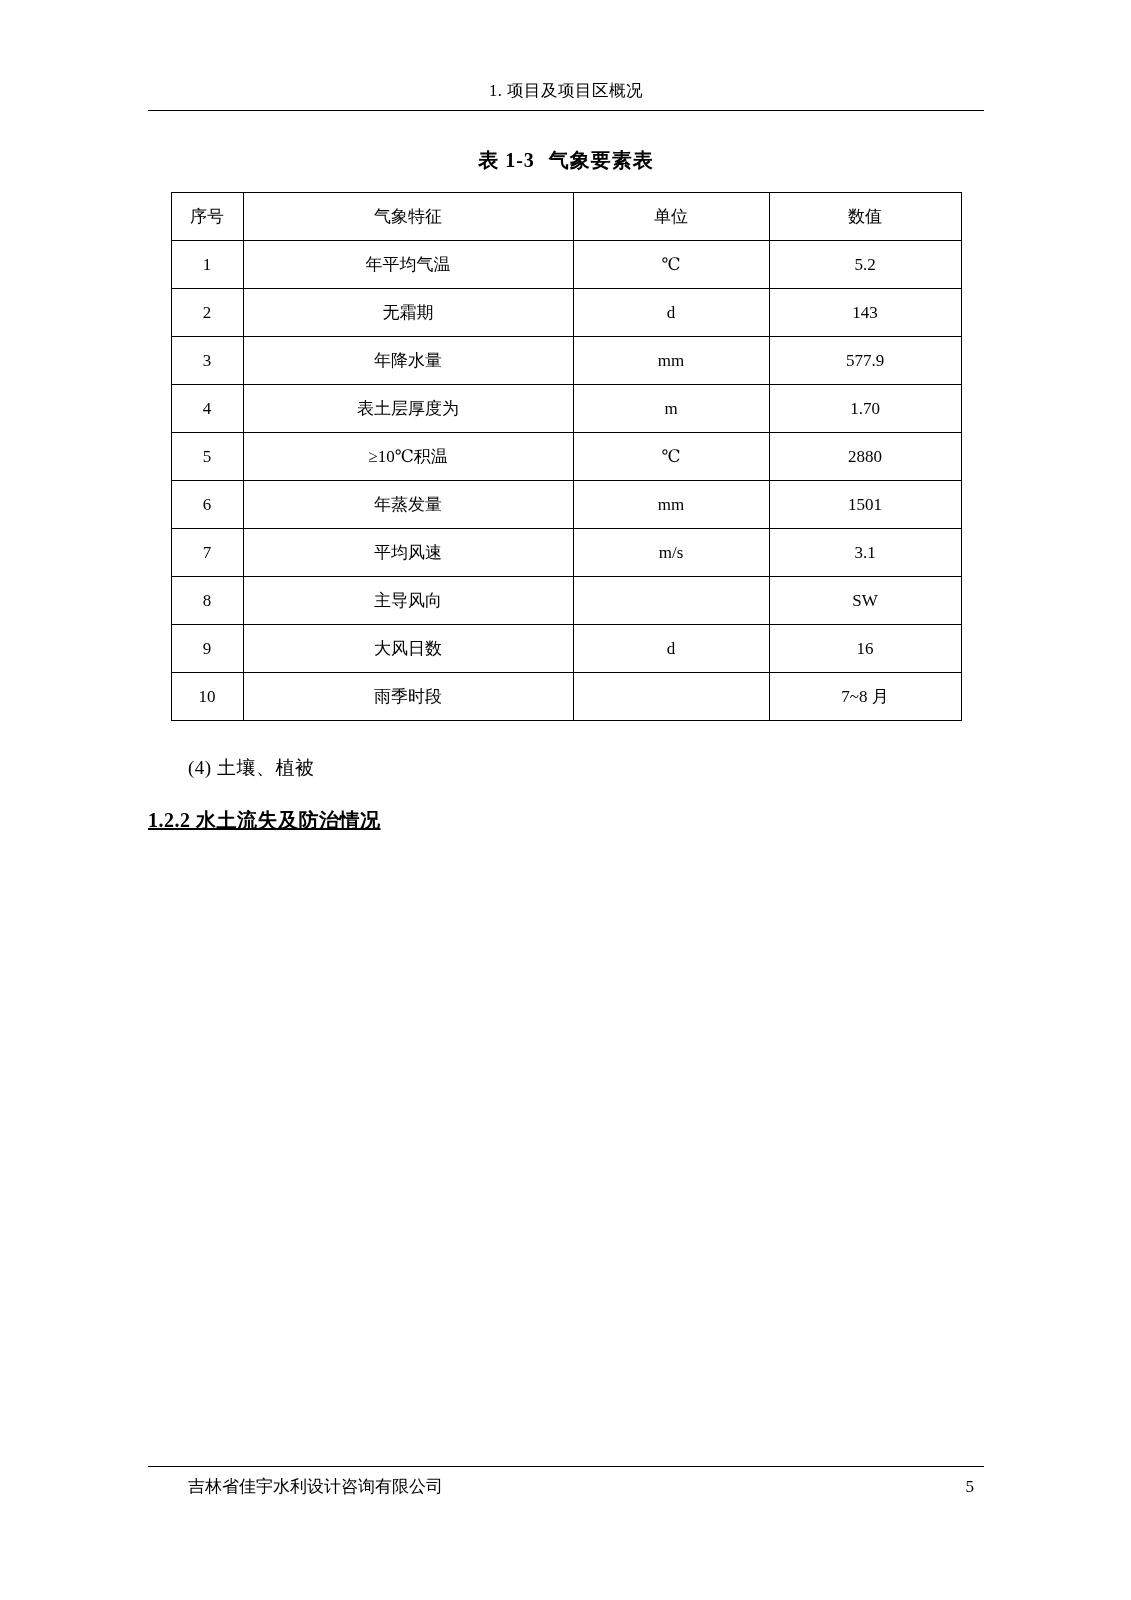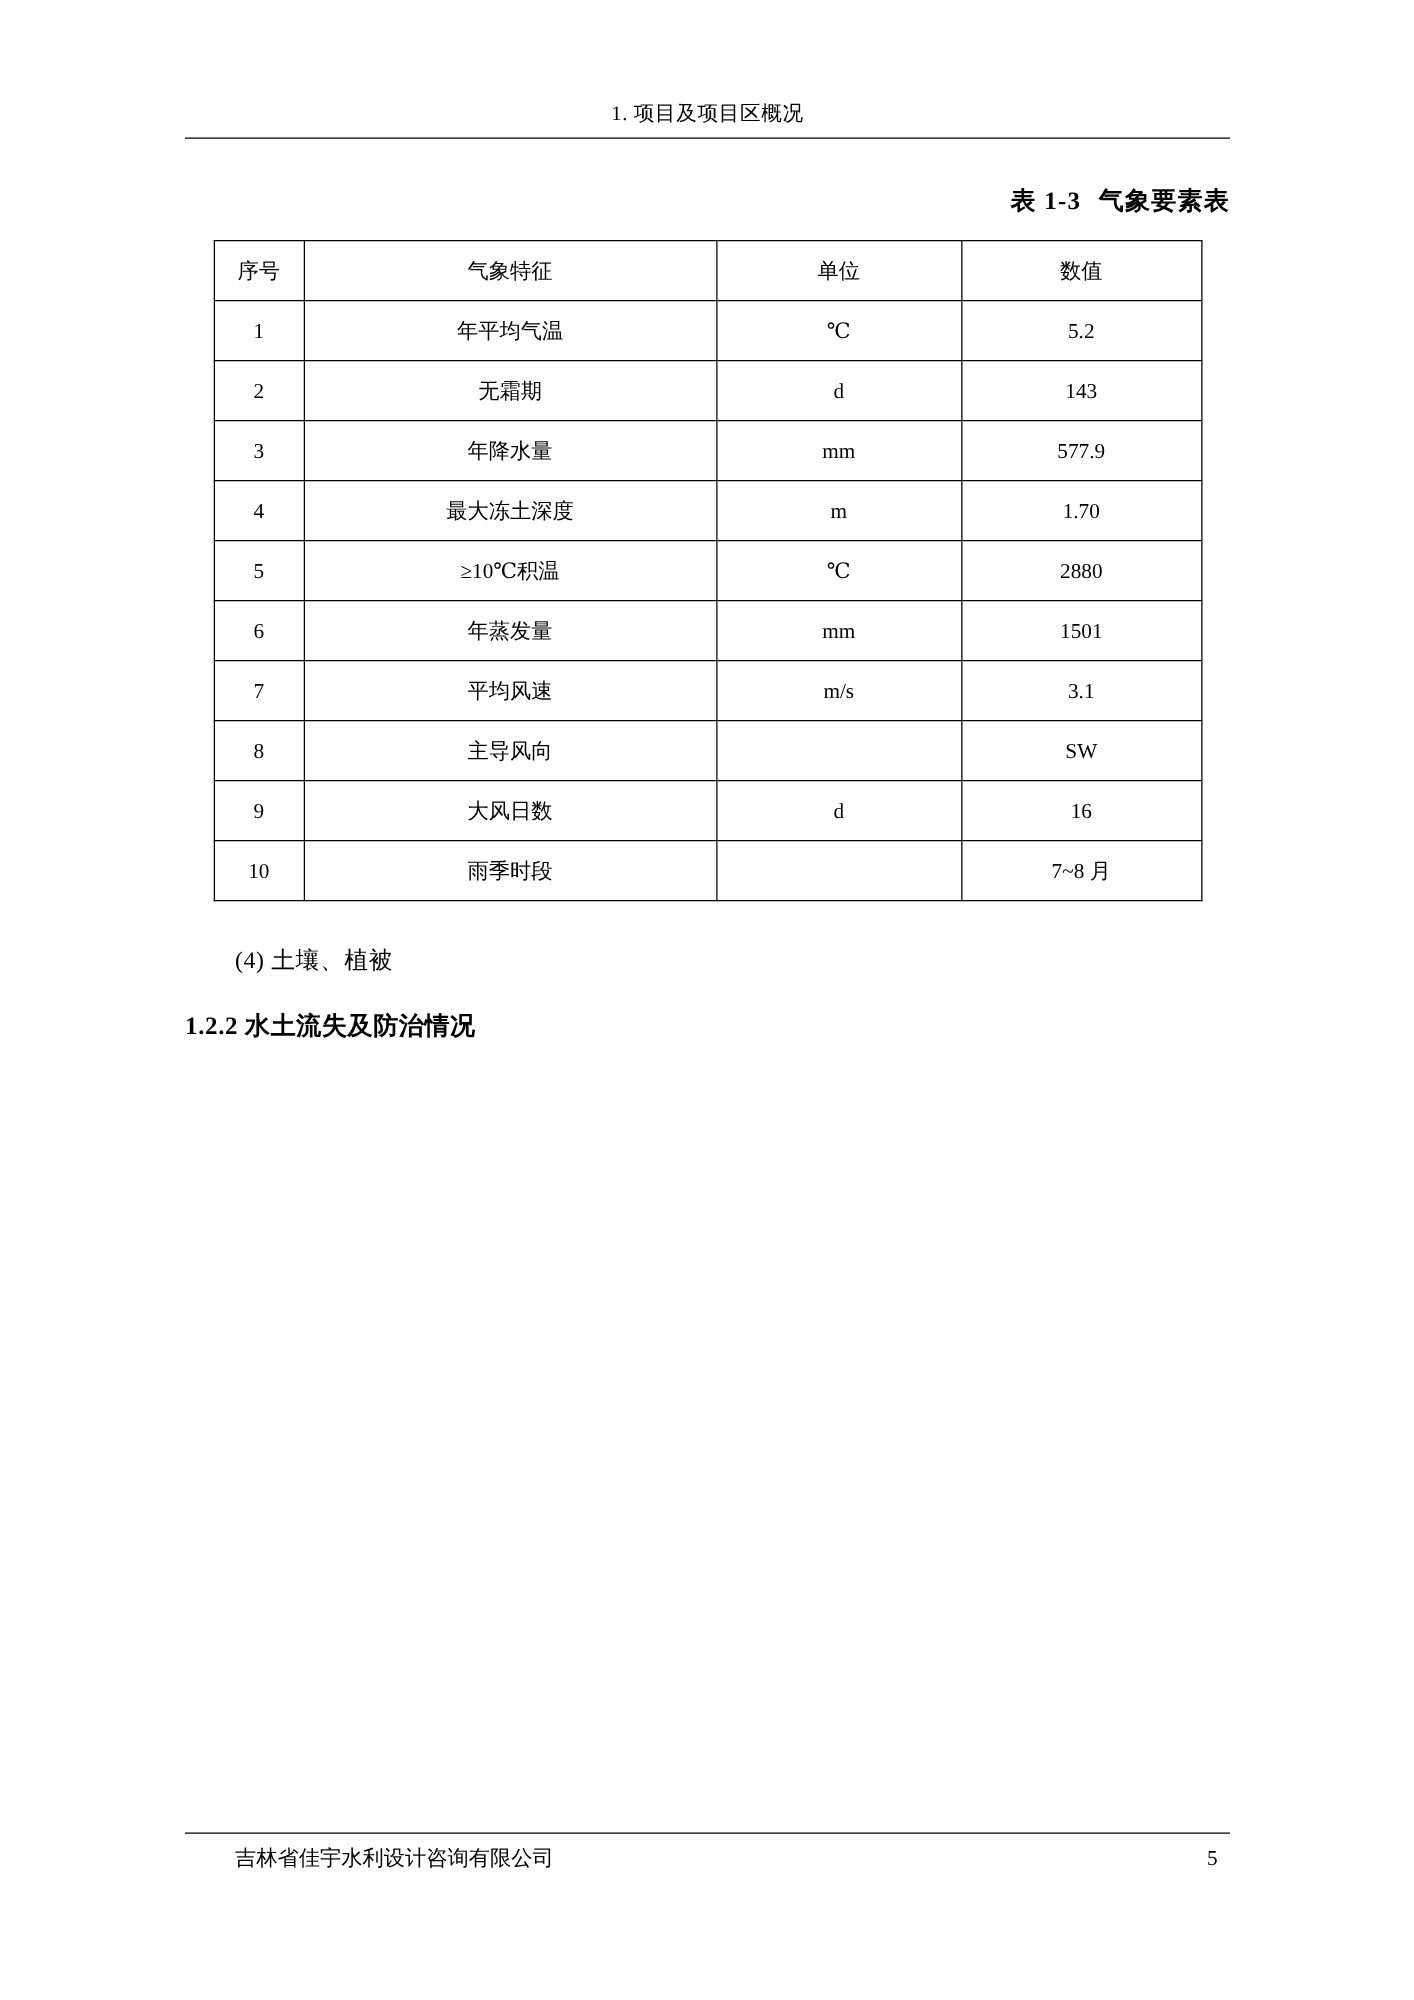--- a/index.html
+++ b/index.html
@@ -34,21 +34,21 @@
     font-size: 16.5px;
     letter-spacing: 0.5px;
   }
   .header-rule {
     margin-top: 8px;
     border-bottom: 1.5px solid #000;
     width: 100%;
   }
   
   .table-title {
-    text-align: right;
+    text-align: center;
     font-weight: bold;
     font-size: 20px;
     margin-top: 36px;
     margin-bottom: 18px;
     letter-spacing: 1px;
   }
   .table-title .tnum {
     margin-right: 14px;
   }
   
@@ -87,20 +87,21 @@
     margin: 0;
     text-indent: 40px;
     letter-spacing: 0.2px;
   }
   .section-head {
     font-weight: bold;
     font-size: 20px;
     margin-top: 26px;
     margin-bottom: 6px;
     letter-spacing: 0.5px;
+    text-decoration: underline;
   }
   
   .footer {
     position: absolute;
     left: 148px;
     top: 1466px;
     width: 836px;
   }
   .footer-rule {
     border-bottom: 1.5px solid #000;
@@ -162,21 +163,21 @@
           <td>143</td>
         </tr>
         <tr>
           <td>3</td>
           <td>年降水量</td>
           <td>mm</td>
           <td>577.9</td>
         </tr>
         <tr>
           <td>4</td>
-          <td>最大冻土深度</td>
+          <td>表土层厚度为</td>
           <td>m</td>
           <td>1.70</td>
         </tr>
         <tr>
           <td>5</td>
           <td>≥10℃积温</td>
           <td>℃</td>
           <td>2880</td>
         </tr>
         <tr>

